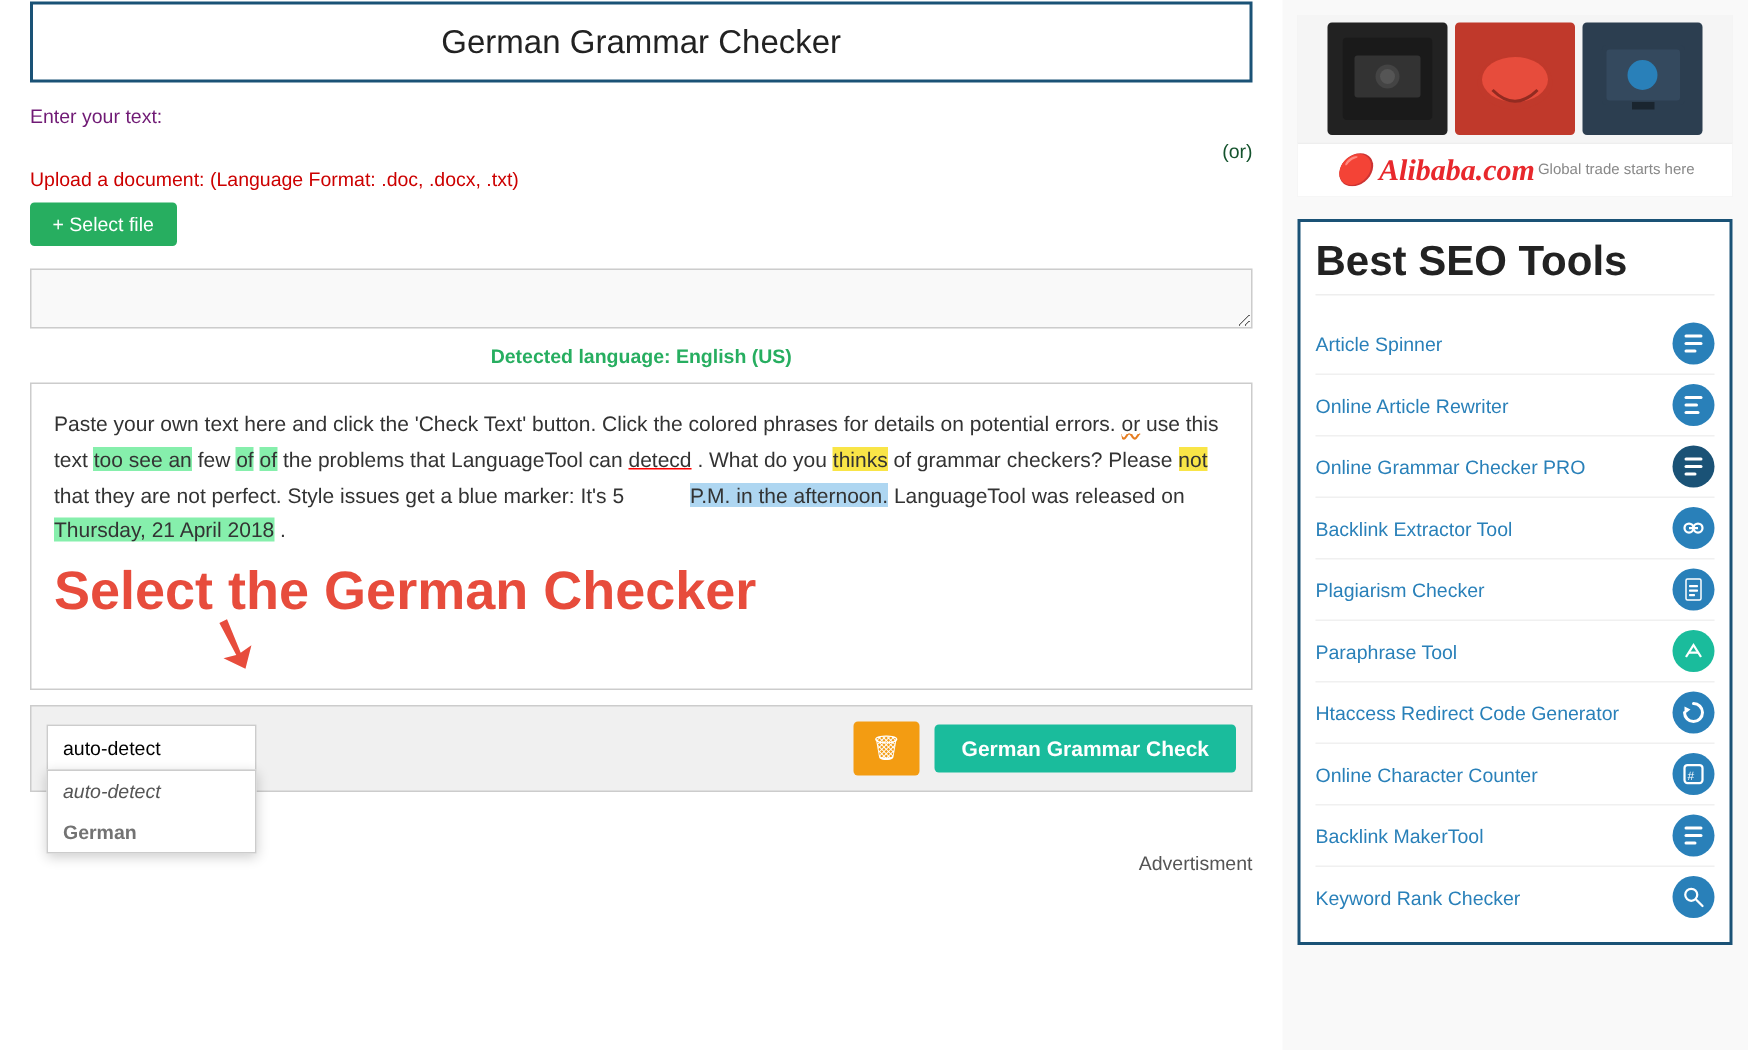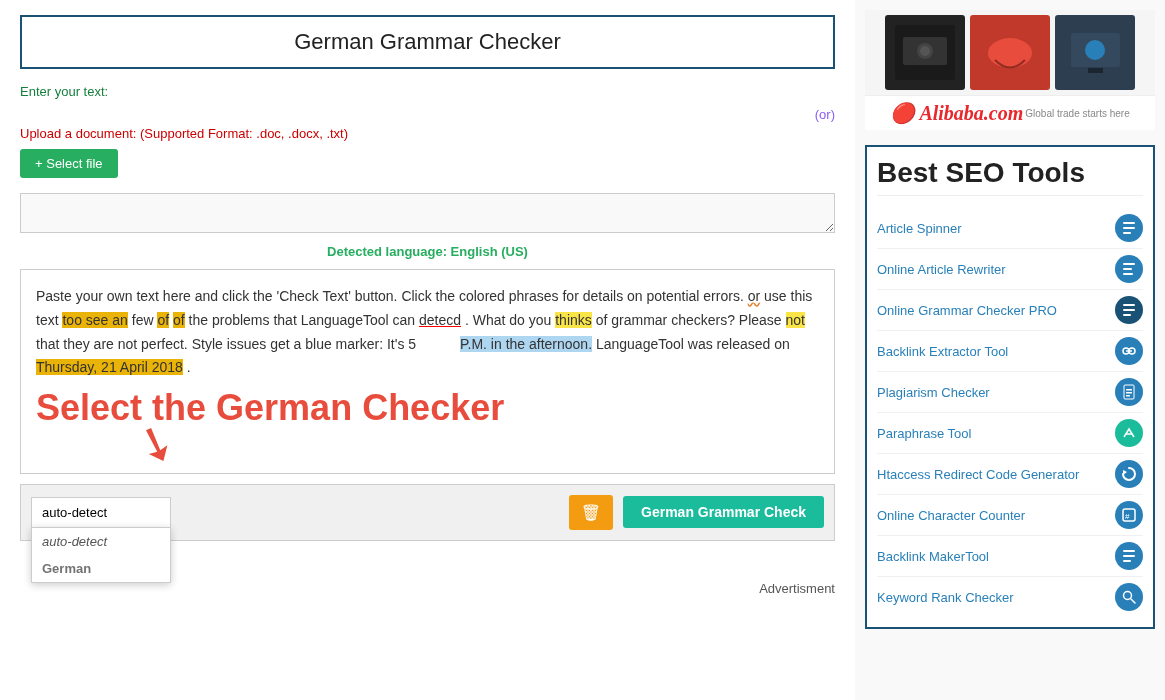--- a/index.html
+++ b/index.html
@@ -1,36 +1,36 @@
 <!DOCTYPE html>
 <html><head>
   <meta charset="utf-8">
   <style>
     * { box-sizing: border-box; margin: 0; padding: 0; }
     body { font-family: Arial, sans-serif; font-size: 14px; background: #f0f0f0; color: #333; }
     .layout { display: flex; gap: 0; width: 1165px; min-height: 700px; background: #fff; }
-    .main-content { flex: 1; padding: 15px 20px; background: #fff; min-width: 0; }
+    .main-content { flex: 1; padding: 1px 20px; background: #fff; min-width: 0; }
     .sidebar { width: 310px; background: #f9f9f9; padding: 10px; flex-shrink: 0; }
 
     
     .page-title-box { border: 2px solid #1a5276; text-align: center; padding: 12px 20px; margin-bottom: 15px; }
     .page-title-box h1 { font-size: 22px; font-weight: normal; color: #222; }
 
-    .label-enter { font-size: 13px; color: #15803d; margin-bottom: 8px; }
-    .or-line { text-align: right; font-size: 13px; color: #8b5cf6; margin-bottom: 4px; }
+    .label-enter { font-size: 13px; color: #701a75; margin-bottom: 8px; }
+    .or-line { text-align: right; font-size: 13px; color: #14532d; margin-bottom: 4px; }
     .upload-label { color: #cc0000; font-size: 13px; margin-bottom: 8px; }
     .select-file-btn { background: #27ae60; color: #fff; border: none; padding: 7px 15px; font-size: 13px; cursor: pointer; border-radius: 3px; margin-bottom: 15px; }
     .select-file-btn::before { content: "+ "; }
 
     .textarea-box { width: 100%; height: 40px; border: 1px solid #ccc; background: #f9f9f9; margin-bottom: 8px; resize: vertical; }
 
     .detected-lang { color: #27ae60; font-size: 13px; font-weight: bold; text-align: center; margin-bottom: 10px; }
 
     .text-display-box { border: 1px solid #ccc; padding: 15px; background: #fff; font-size: 14px; line-height: 1.7; margin-bottom: 10px; position: relative; min-height: 180px; }
-    .highlight-yellow { background: #eab308; }
+    .highlight-yellow { background: #86efac; }
     .highlight-blue { background: #aed6f1; margin-left: 40px; }
     .underline-red { text-decoration: underline; text-decoration-color: red; }
     .underline-yellow { text-decoration: underline wavy #e67e22; }
     .word-yellow-bg { background: #f9e547; }
 
     .overlay-text { color: #e74c3c; font-size: 36px; font-weight: bold; line-height: 1.1; margin-top: 5px; }
     .arrow-area { position: relative; height: 30px; }
     .red-arrow { color: #e74c3c; font-size: 50px; display: inline-block; transform: rotate(15deg); position: absolute; left: 130px; top: -10px; }
     .lang-select-wrapper { position: relative; display: inline-block; }
     .lang-select { padding: 7px 30px 7px 10px; border: 1px solid #ccc; background: #fff; font-size: 13px; min-width: 140px; appearance: none; cursor: pointer; }
@@ -76,21 +76,21 @@
       <h1>German Grammar Checker</h1>
     </div>
 
     
     <div class="label-enter">Enter your text:</div>
 
     
     <div class="or-line">(or)</div>
 
     
-    <div class="upload-label">Upload a document: (Supported Format: .doc, .docx, .txt)</div>
+    <div class="upload-label">Upload a document: (Language Format: .doc, .docx, .txt)</div>
 
     
     <button class="select-file-btn">Select file</button>
 
     
     <textarea class="textarea-box" style=""></textarea>
 
     
     <div class="detected-lang">Detected language: English (US)</div>
 

